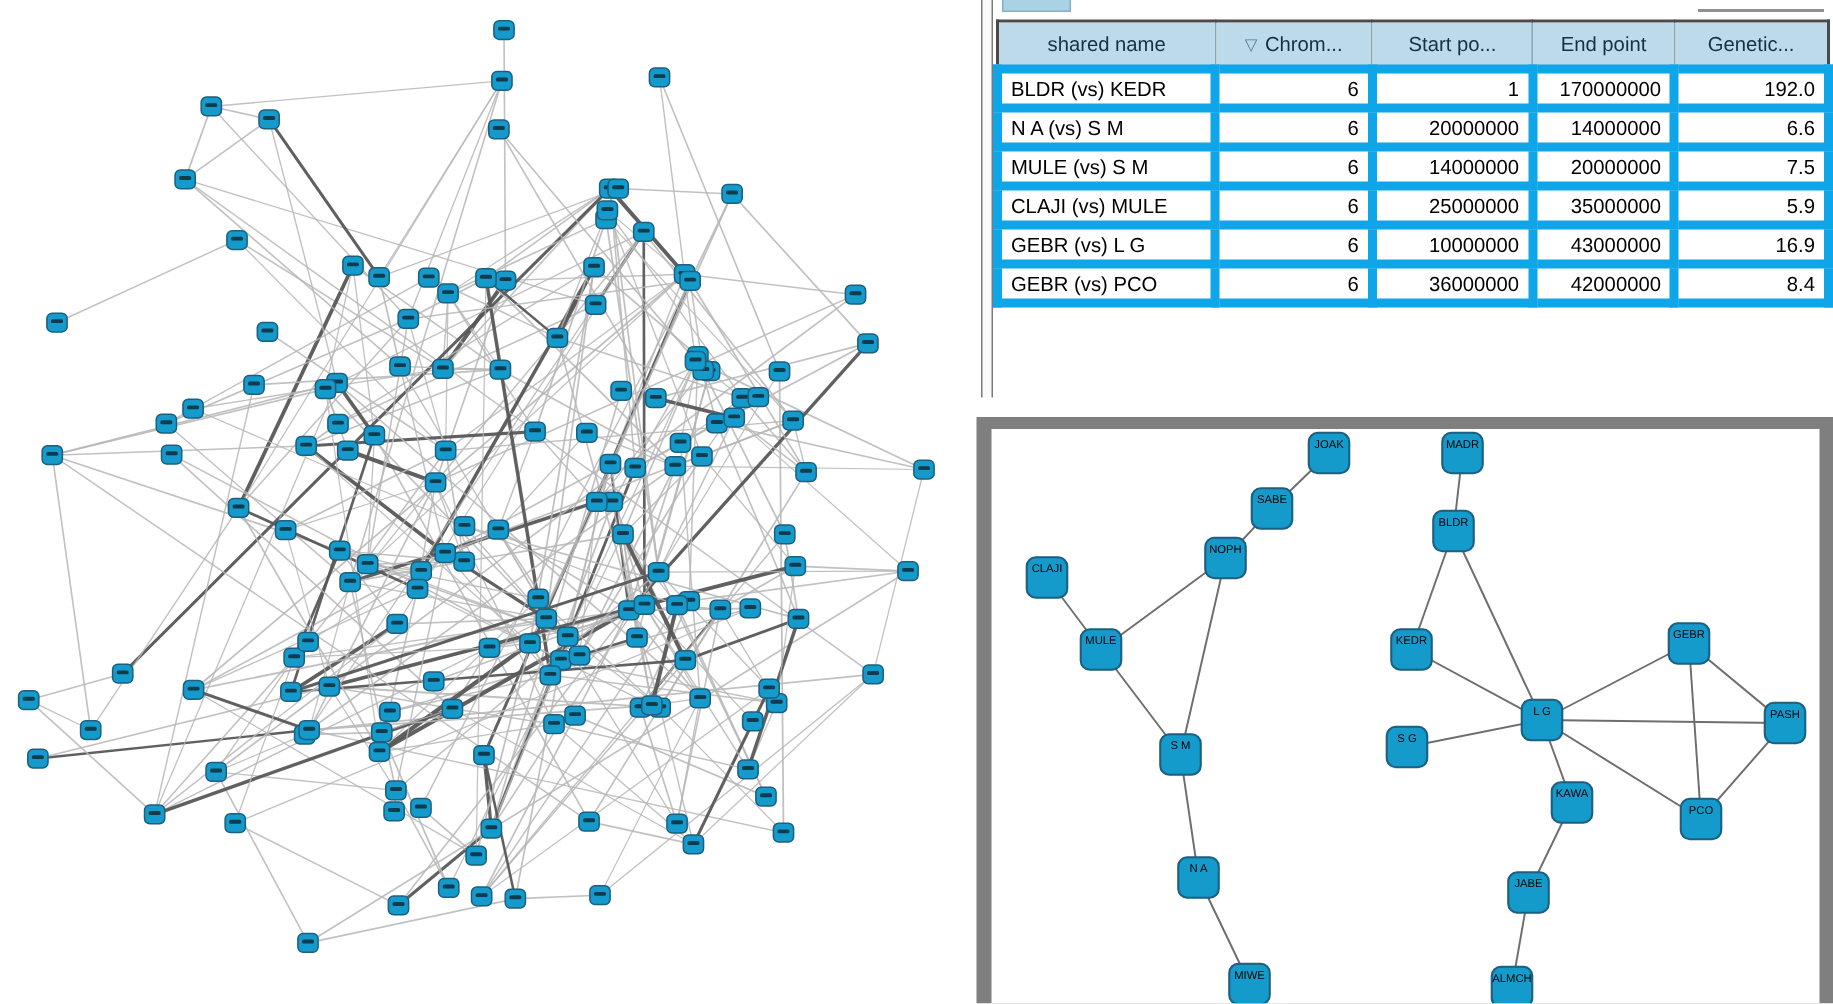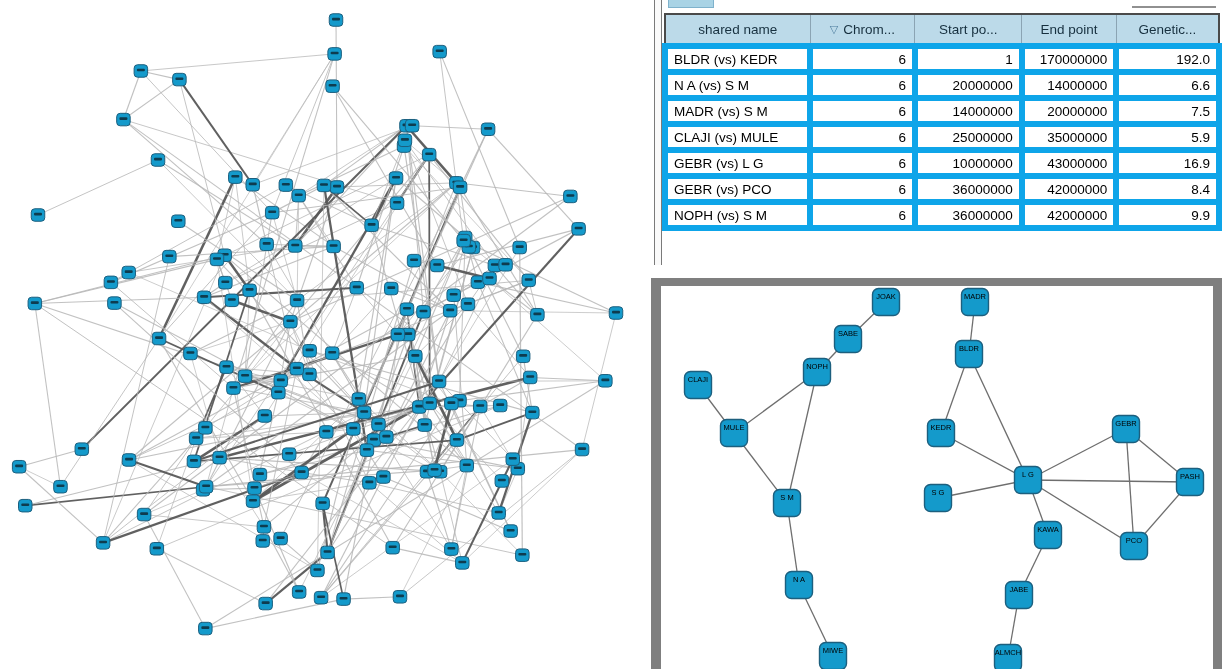--- a/index.html
+++ b/index.html
@@ -1033,21 +1033,21 @@
             <td class="ar">192.0</td>
           </tr>
           <tr>
             <td class="al">N A (vs) S M</td>
             <td class="ar">6</td>
             <td class="ar">20000000</td>
             <td class="ar">14000000</td>
             <td class="ar">6.6</td>
           </tr>
           <tr>
-            <td class="al">MADR (vs) S M</td>
+            <td class="al">MULE (vs) S M</td>
             <td class="ar">6</td>
             <td class="ar">14000000</td>
             <td class="ar">20000000</td>
             <td class="ar">7.5</td>
           </tr>
           <tr>
             <td class="al">CLAJI (vs) MULE</td>
             <td class="ar">6</td>
             <td class="ar">25000000</td>
             <td class="ar">35000000</td>
@@ -1059,27 +1059,20 @@
             <td class="ar">10000000</td>
             <td class="ar">43000000</td>
             <td class="ar">16.9</td>
           </tr>
           <tr>
             <td class="al">GEBR (vs) PCO</td>
             <td class="ar">6</td>
             <td class="ar">36000000</td>
             <td class="ar">42000000</td>
             <td class="ar">8.4</td>
-          </tr>
-          <tr>
-            <td class="al">NOPH (vs) S M</td>
-            <td class="ar">6</td>
-            <td class="ar">36000000</td>
-            <td class="ar">42000000</td>
-            <td class="ar">9.9</td>
           </tr>
         </tbody>
     </table>
   </div>
 
   <div class="detail-panel">
     <div class="detail-inner">
       <svg id="detail-svg" width="552" height="388" viewBox="0 0 552 388">
           <line x1="225" y1="16" x2="187" y2="53" stroke="#6E6E6E" stroke-width="1.3"></line>
           <line x1="187" y1="53" x2="156" y2="86" stroke="#6E6E6E" stroke-width="1.3"></line>

